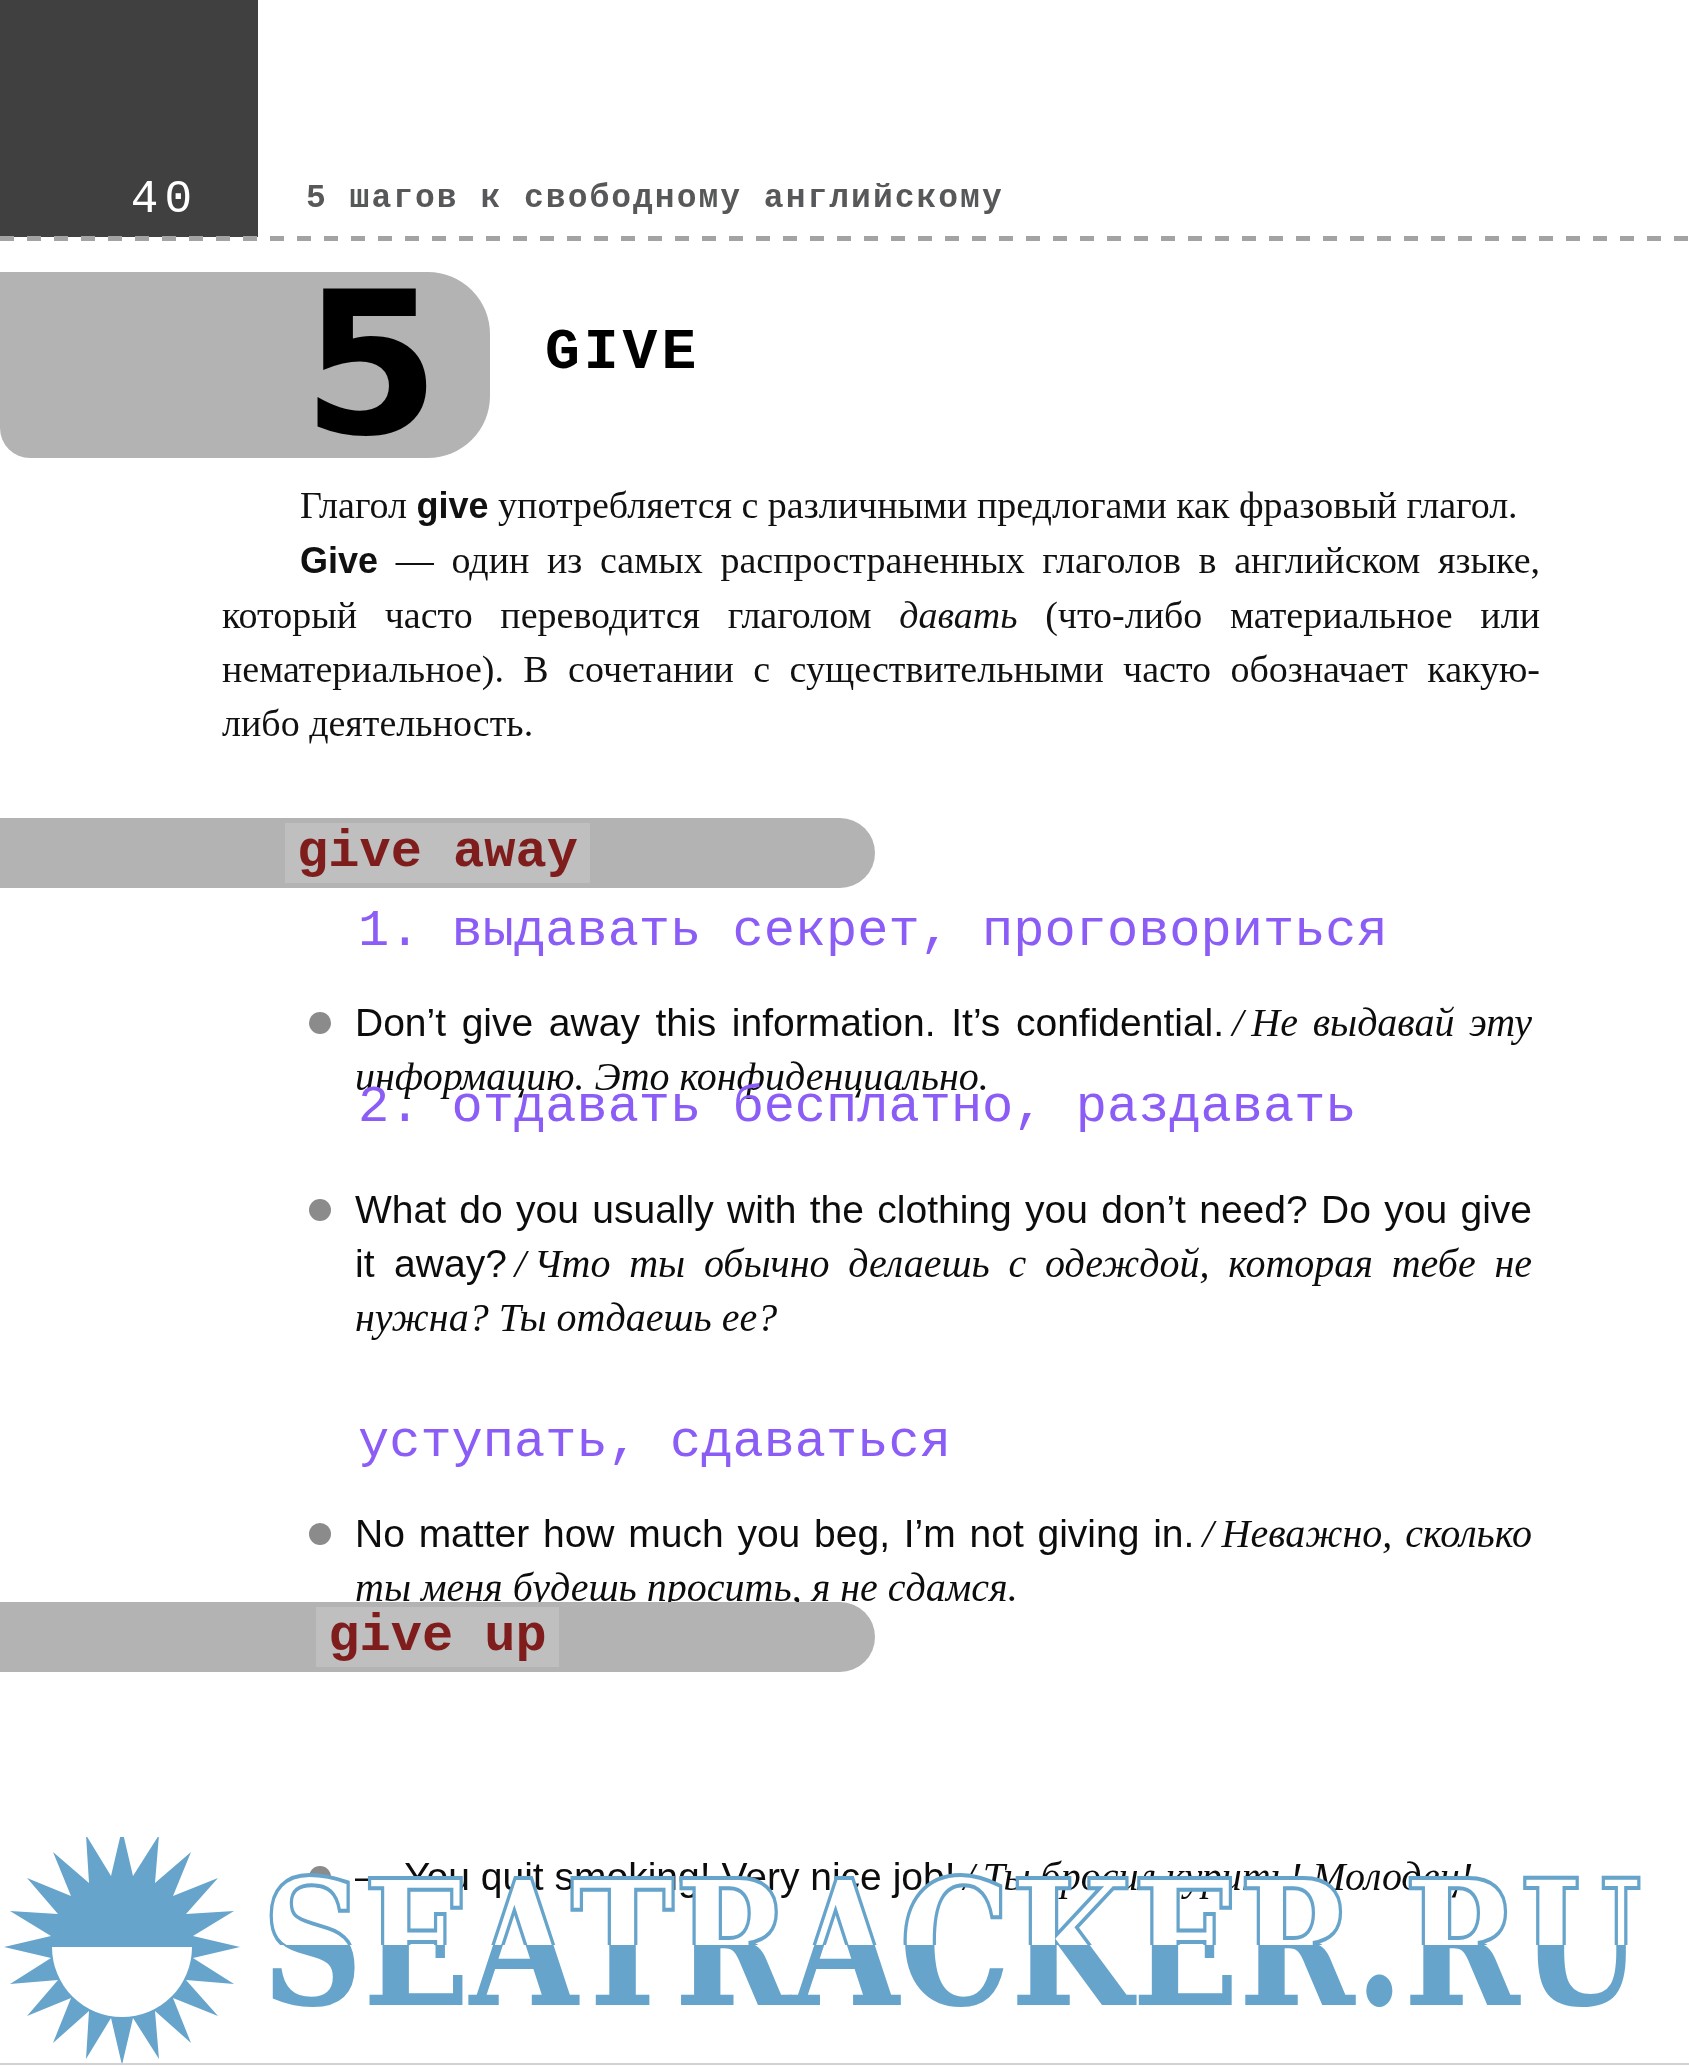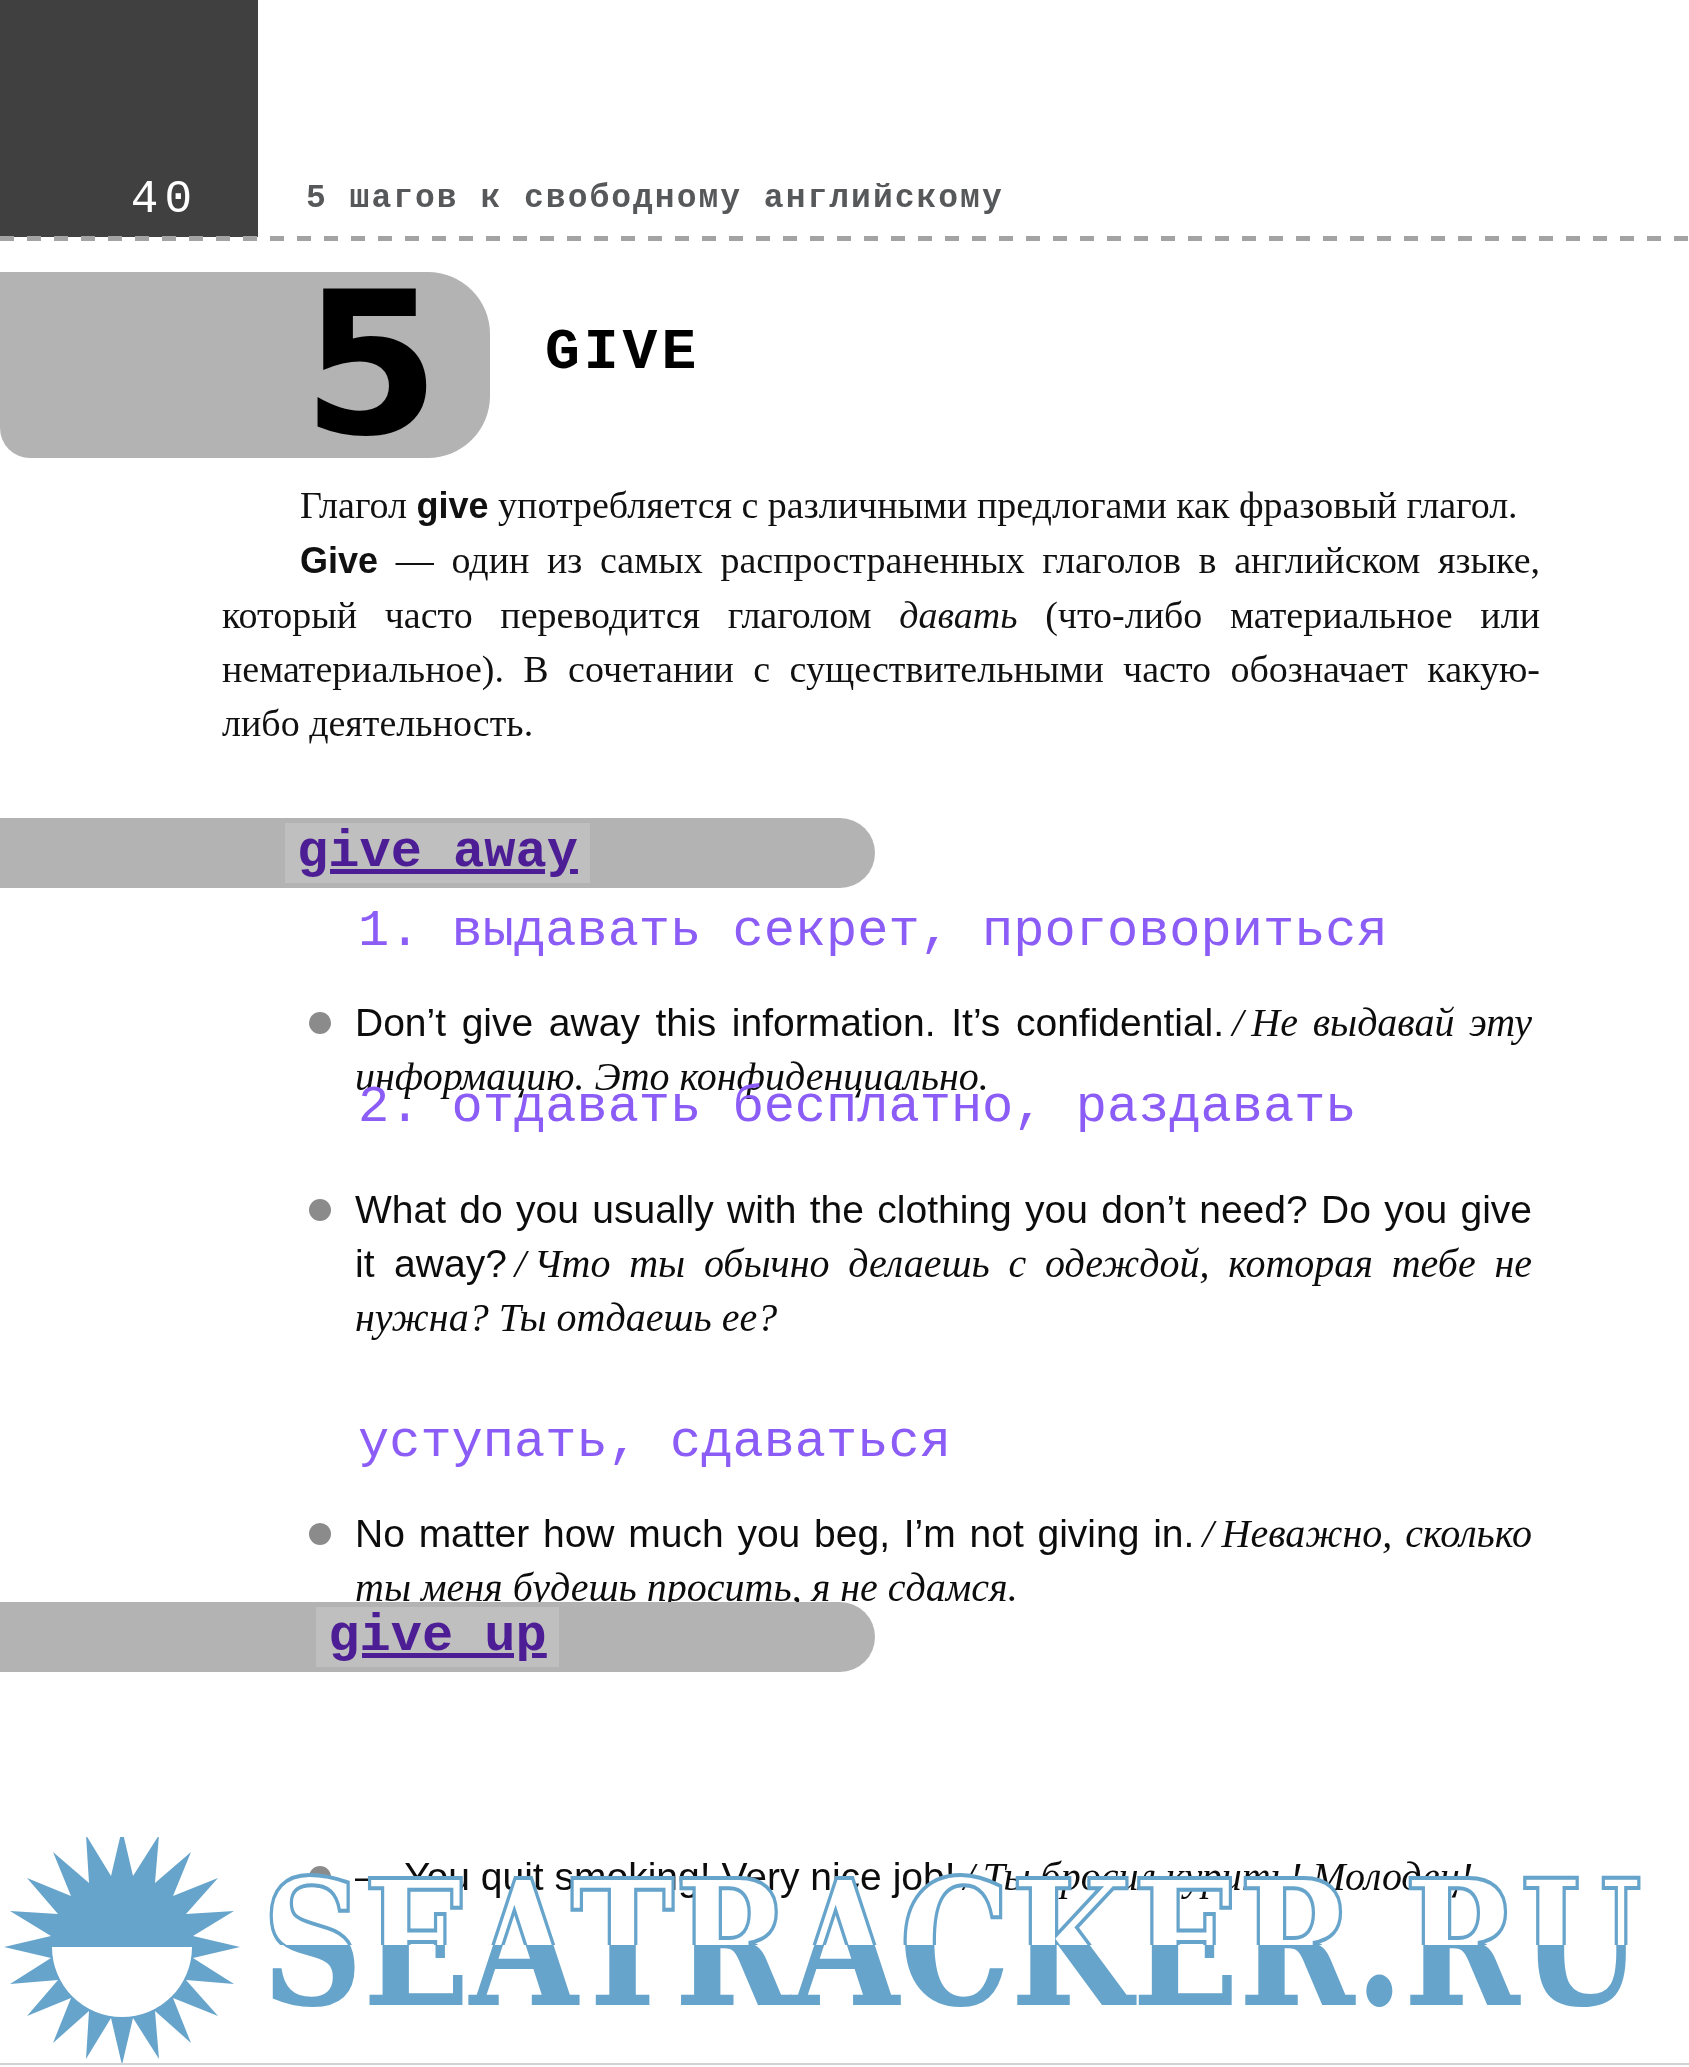--- a/index.html
+++ b/index.html
@@ -46,21 +46,21 @@
   .intro p { margin:0; text-indent:78px; }
   .bold-sans { font-family:"Liberation Sans", sans-serif; font-weight:700; font-size:36px; }
   .it { font-style:italic; }
   
   .bar {
     position:absolute; left:0; width:875px; height:70px; background:#b3b3b3;
     border-radius:0 36px 36px 0; display:flex; align-items:center; justify-content:center;
   }
   .bar .bar-label {
     font-family:"Liberation Mono", monospace; font-weight:700; font-size:52px; line-height:1;
-    color:#4c1d95; background:rgba(255,255,255,0.16); padding:4px 12px;text-decoration:underline;
+    color:#7f1d1d; background:rgba(255,255,255,0.16); padding:4px 12px;
   }
   .bar-1 { top:818px; } .bar-2 { top:1335px; } .bar-3 { top:1602px; }
   
   .def {
     position:absolute; left:358px; white-space:pre-line;
     font-family:"Liberation Mono", monospace; font-size:52px; line-height:56px; color:#8b5cf6;
   }
   .def-1 { top:904px; } .def-2 { top:1080px; } .def-3 { top:1415px; }
   .def-4 { top:1684px; line-height:66px; }
   

